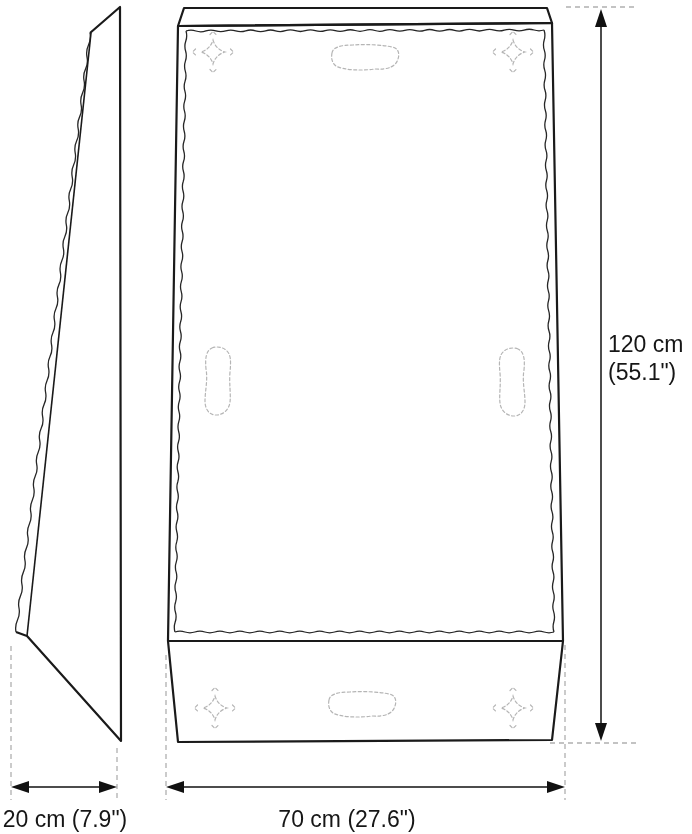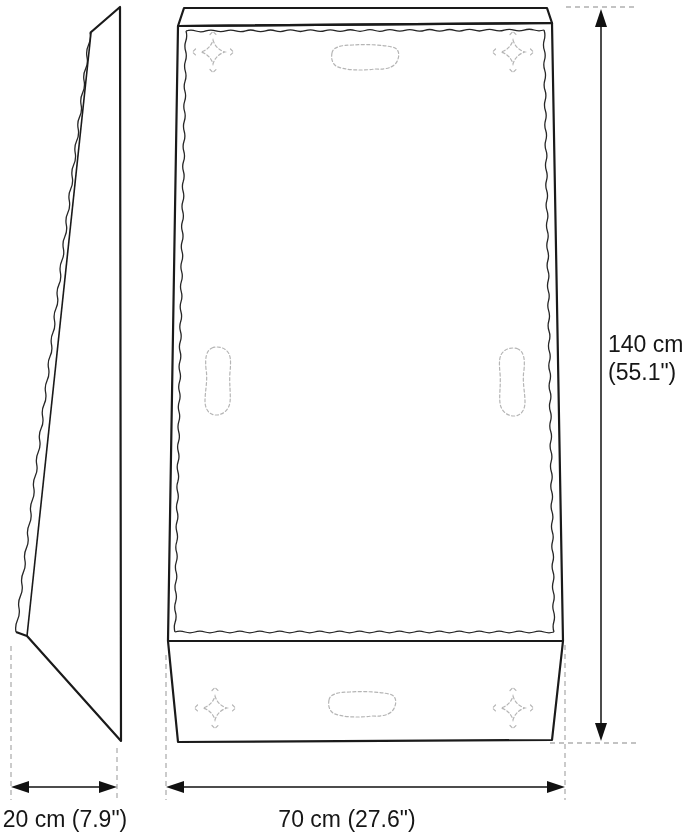--- a/index.html
+++ b/index.html
@@ -102,15 +102,15 @@
     <polygon class="dimhead" points="601,9 595,27 607,27"></polygon>
     <polygon class="dimhead" points="601,741 595,723 607,723"></polygon>
   </g>
 </svg>
 
 <div class="dim-label center" style="left:0;top:806;width:130px;top:806px;">20 cm (7.9")</div>
 
 <div class="dim-label center" style="left:262px;top:806px;width:170px;">70 cm (27.6")</div>
 
 <div class="dim-label" style="left:608px;top:331px;">
-  <div>140 cm</div>
+  <div>120 cm</div>
   <div>(55.1")</div>
 </div>
 
 </body></html>

